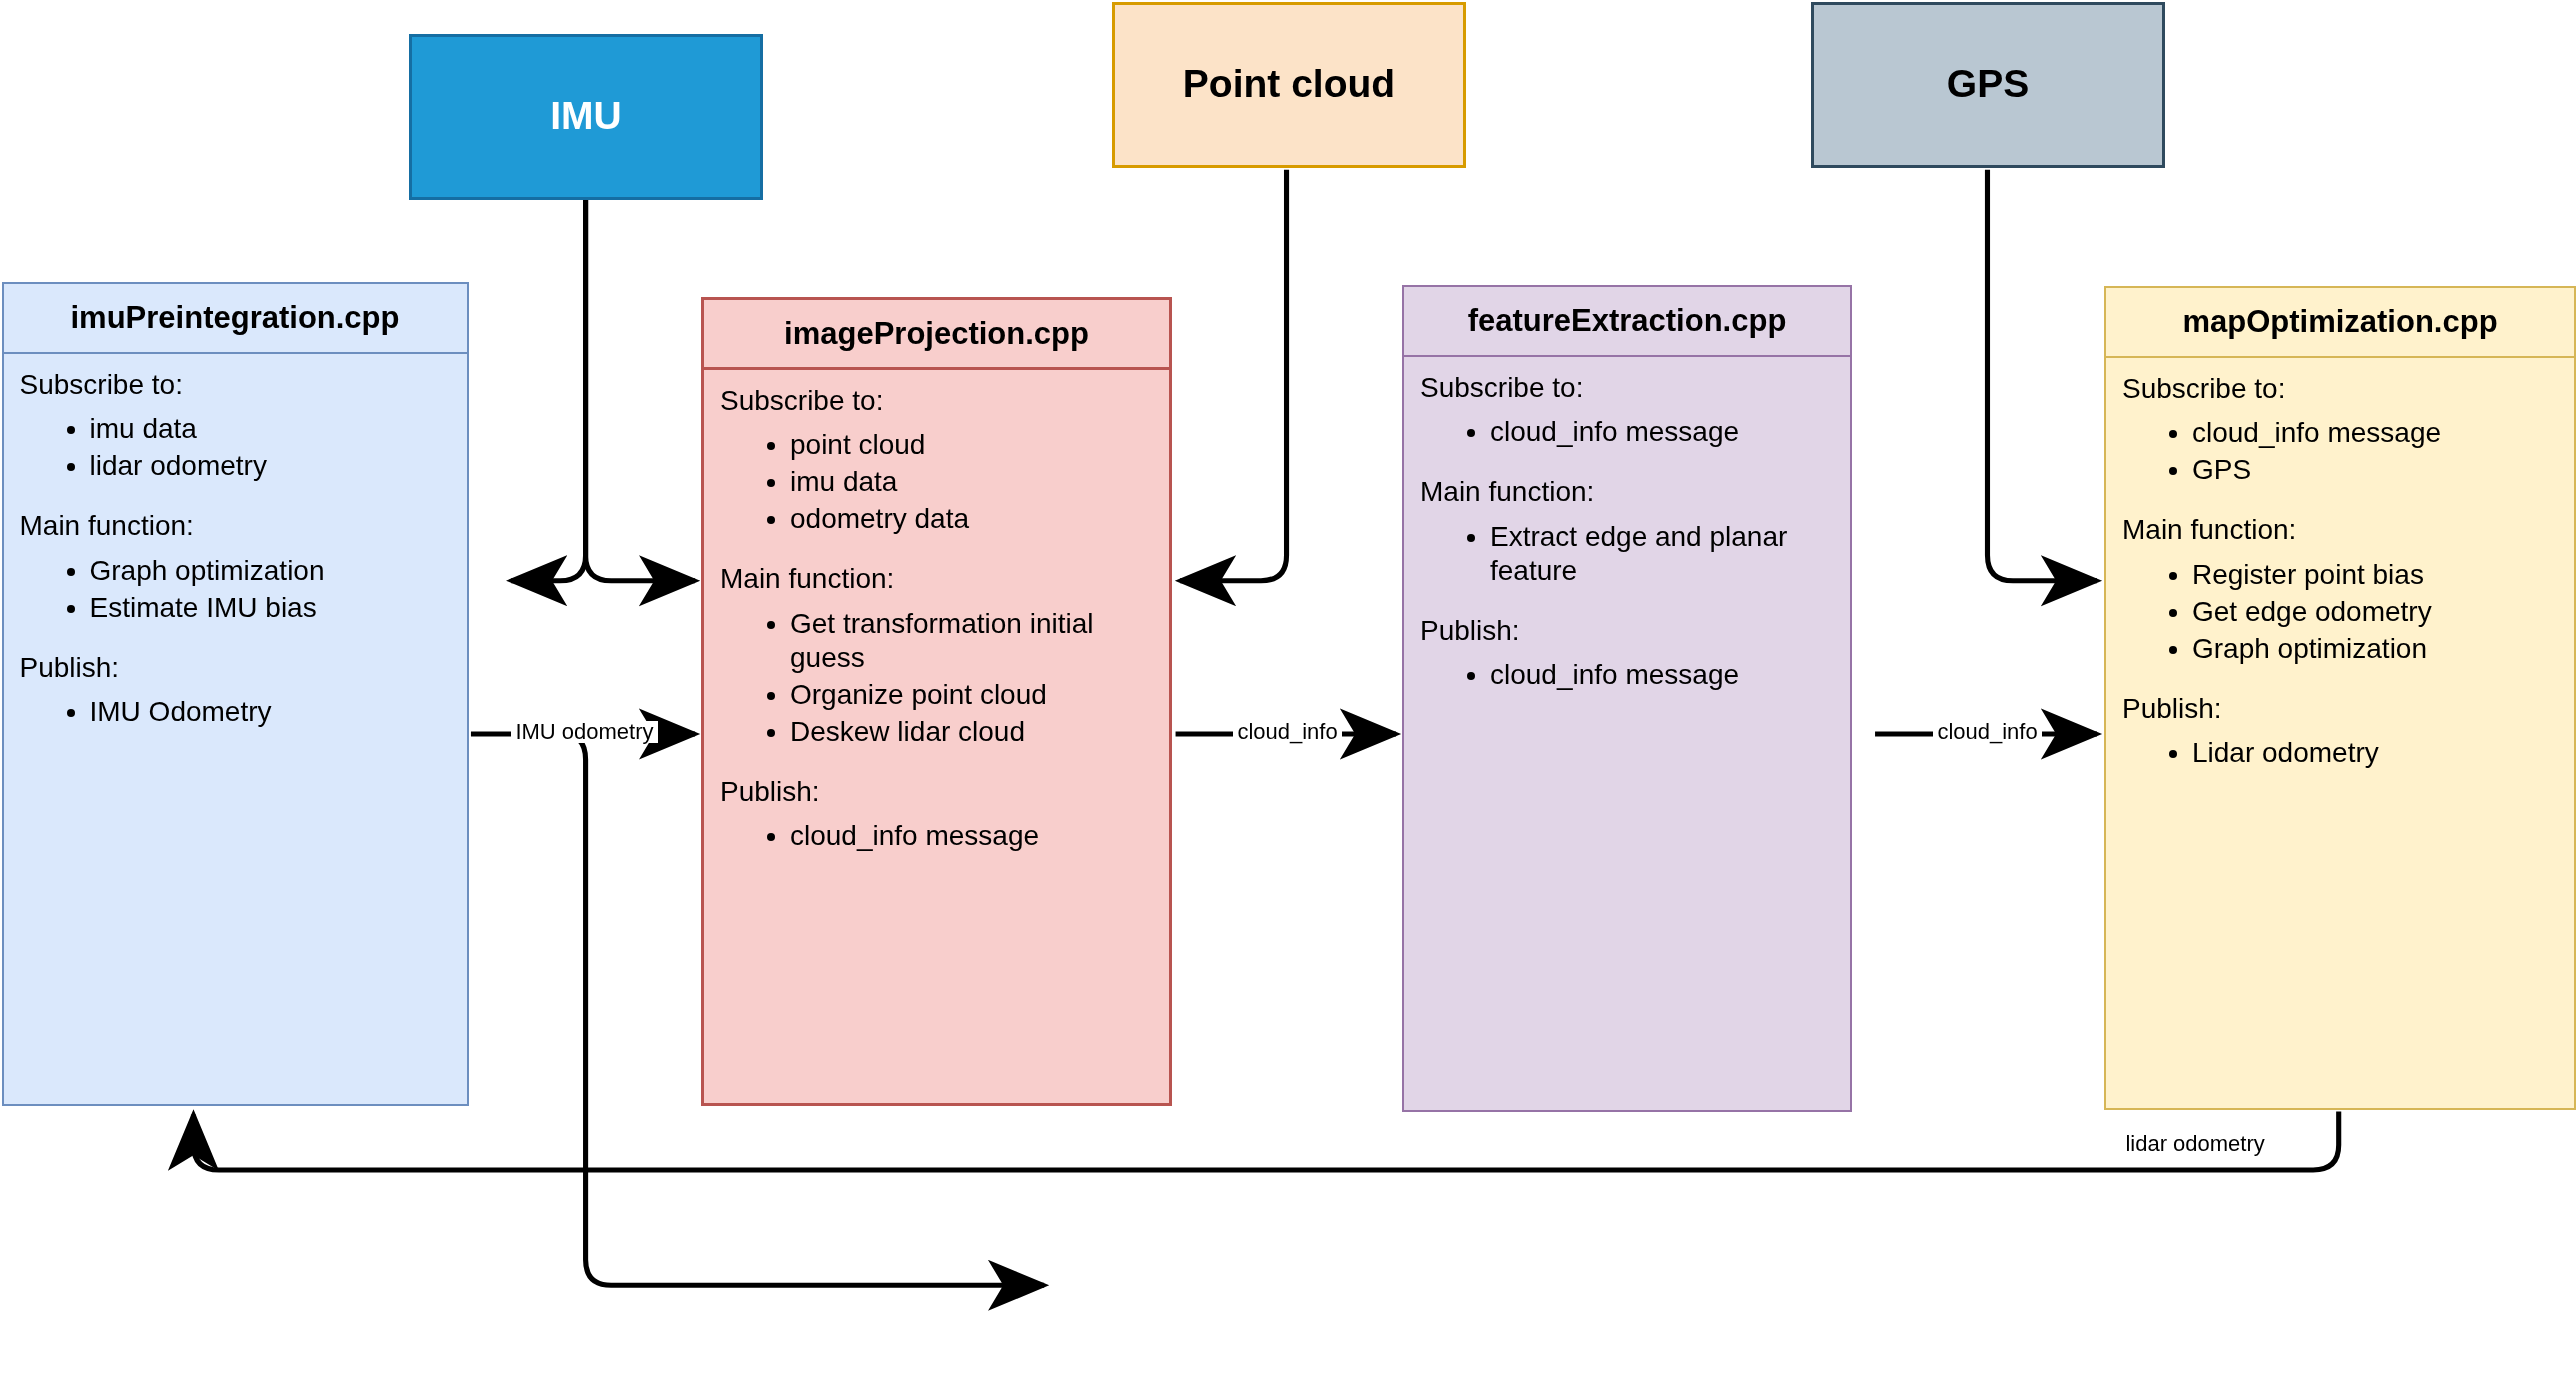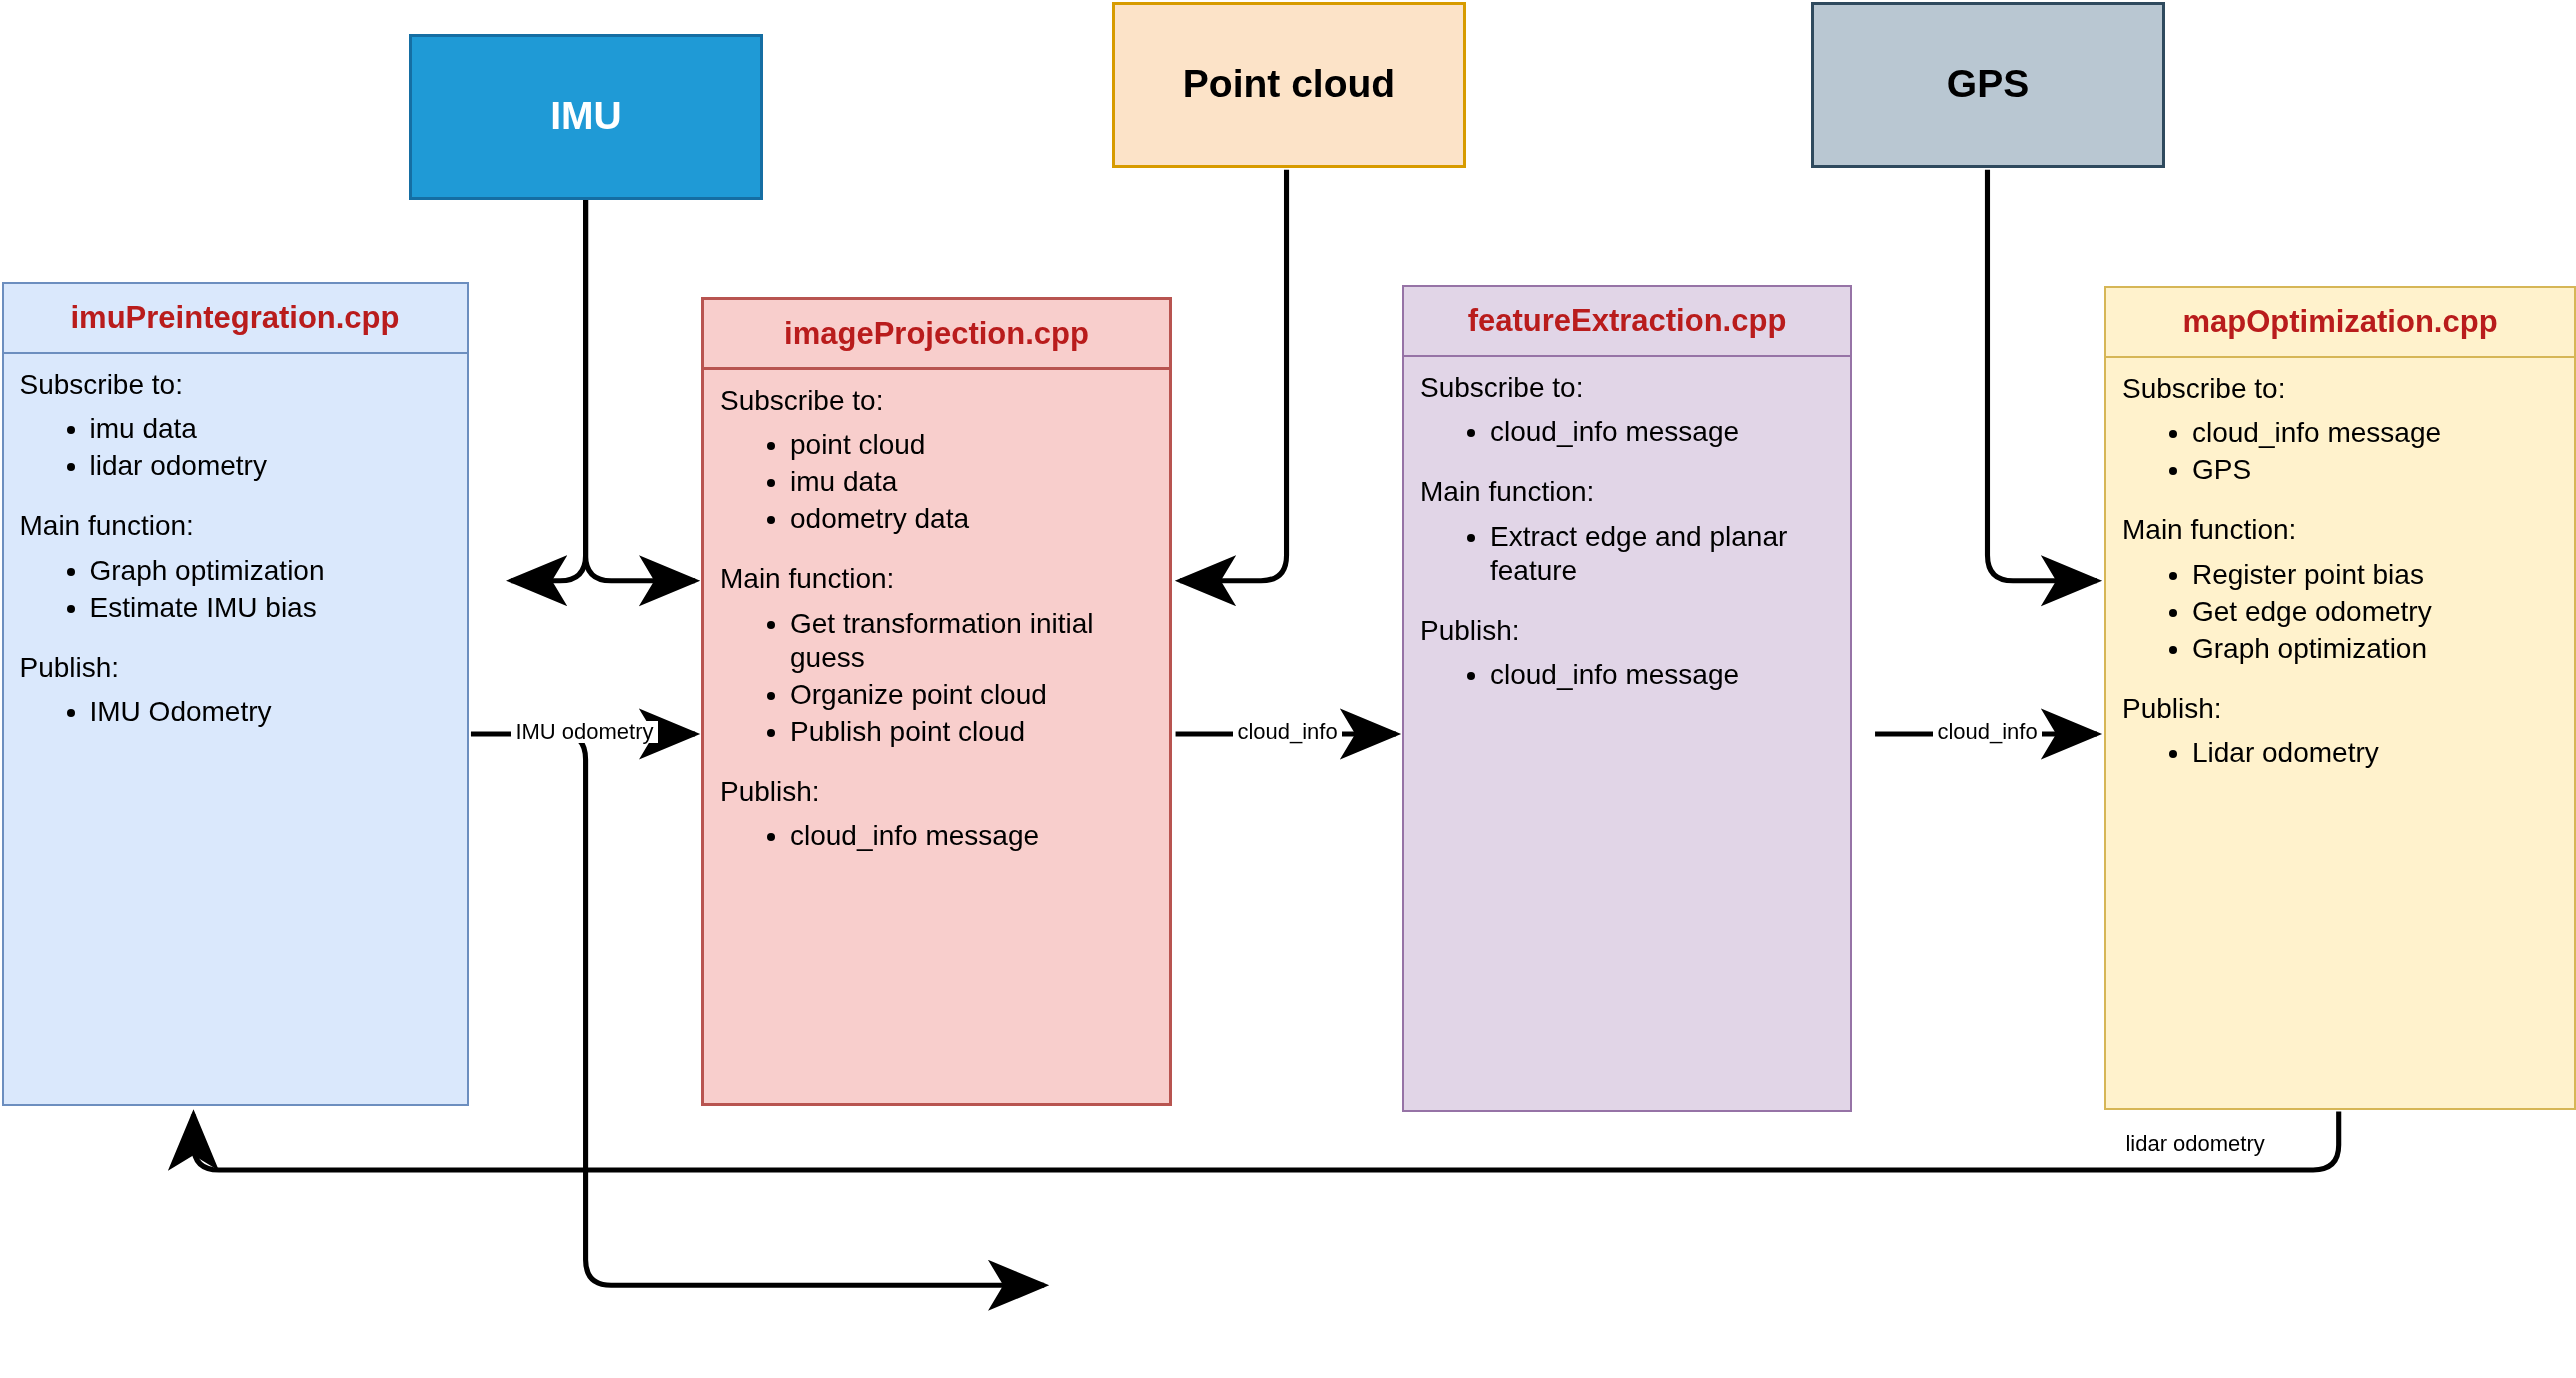--- a/index.html
+++ b/index.html
@@ -19,21 +19,21 @@
   #box-pointcloud{left:1112px;top:1.5px;width:354px;height:166px;background:#fce3c8;
            border:3.7px solid #d79b00;color:#000000;font-size:39px;}
   #box-gps{left:1811px;top:1.5px;width:354px;height:166px;background:#b9c7d2;
            border:3.7px solid #2f4a5e;color:#000000;font-size:39px;}
   #box-odometry{left:1051px;top:1201px;width:467px;height:175px;background:#ffff88;
            border:4.4px solid #36393d;color:#000000;font-size:41px;}
 
   
   .card{position:absolute;box-sizing:border-box;}
   .card .hdr{box-sizing:border-box;display:flex;align-items:center;justify-content:center;
-             font-weight:bold;font-size:31px;color:#b91c1c;height:70px;}
+             font-weight:bold;font-size:31px;color:#000000;height:70px;}
   .card .body{box-sizing:border-box;padding:13px 16px 0 16px;font-size:28px;color:#000;}
   .card .body .sec{margin:0 0 4.4px 0;line-height:1.25;}
   .card .body ul{margin:10.2px 0 25px 0;padding-left:70px;list-style:disc;}
   .card .body ul li{margin:0 0 2.9px 0;line-height:1.22;}
 
   #card-imupre{left:1.5px;top:282px;width:467px;height:824px;
     background:#dae8fc;border:2.9px solid #6c8ebf;}
   #card-imupre .hdr{border-bottom:2.9px solid #6c8ebf;}
 
   #card-imgproj{left:701px;top:297px;width:471px;height:809px;
@@ -132,21 +132,21 @@
       <p class="sec">Subscribe to:</p>
       <ul>
         <li>point cloud</li>
         <li>imu data</li>
         <li>odometry data</li>
       </ul>
       <p class="sec">Main function:</p>
       <ul>
         <li>Get transformation initial guess</li>
         <li>Organize point cloud</li>
-        <li>Publish point cloud</li>
+        <li>Deskew lidar cloud</li>
       </ul>
       <p class="sec">Publish:</p>
       <ul>
         <li>cloud_info message</li>
       </ul>
     </div>
   </div>
 
   <div class="card" id="card-featext">
     <div class="hdr">featureExtraction.cpp</div>

